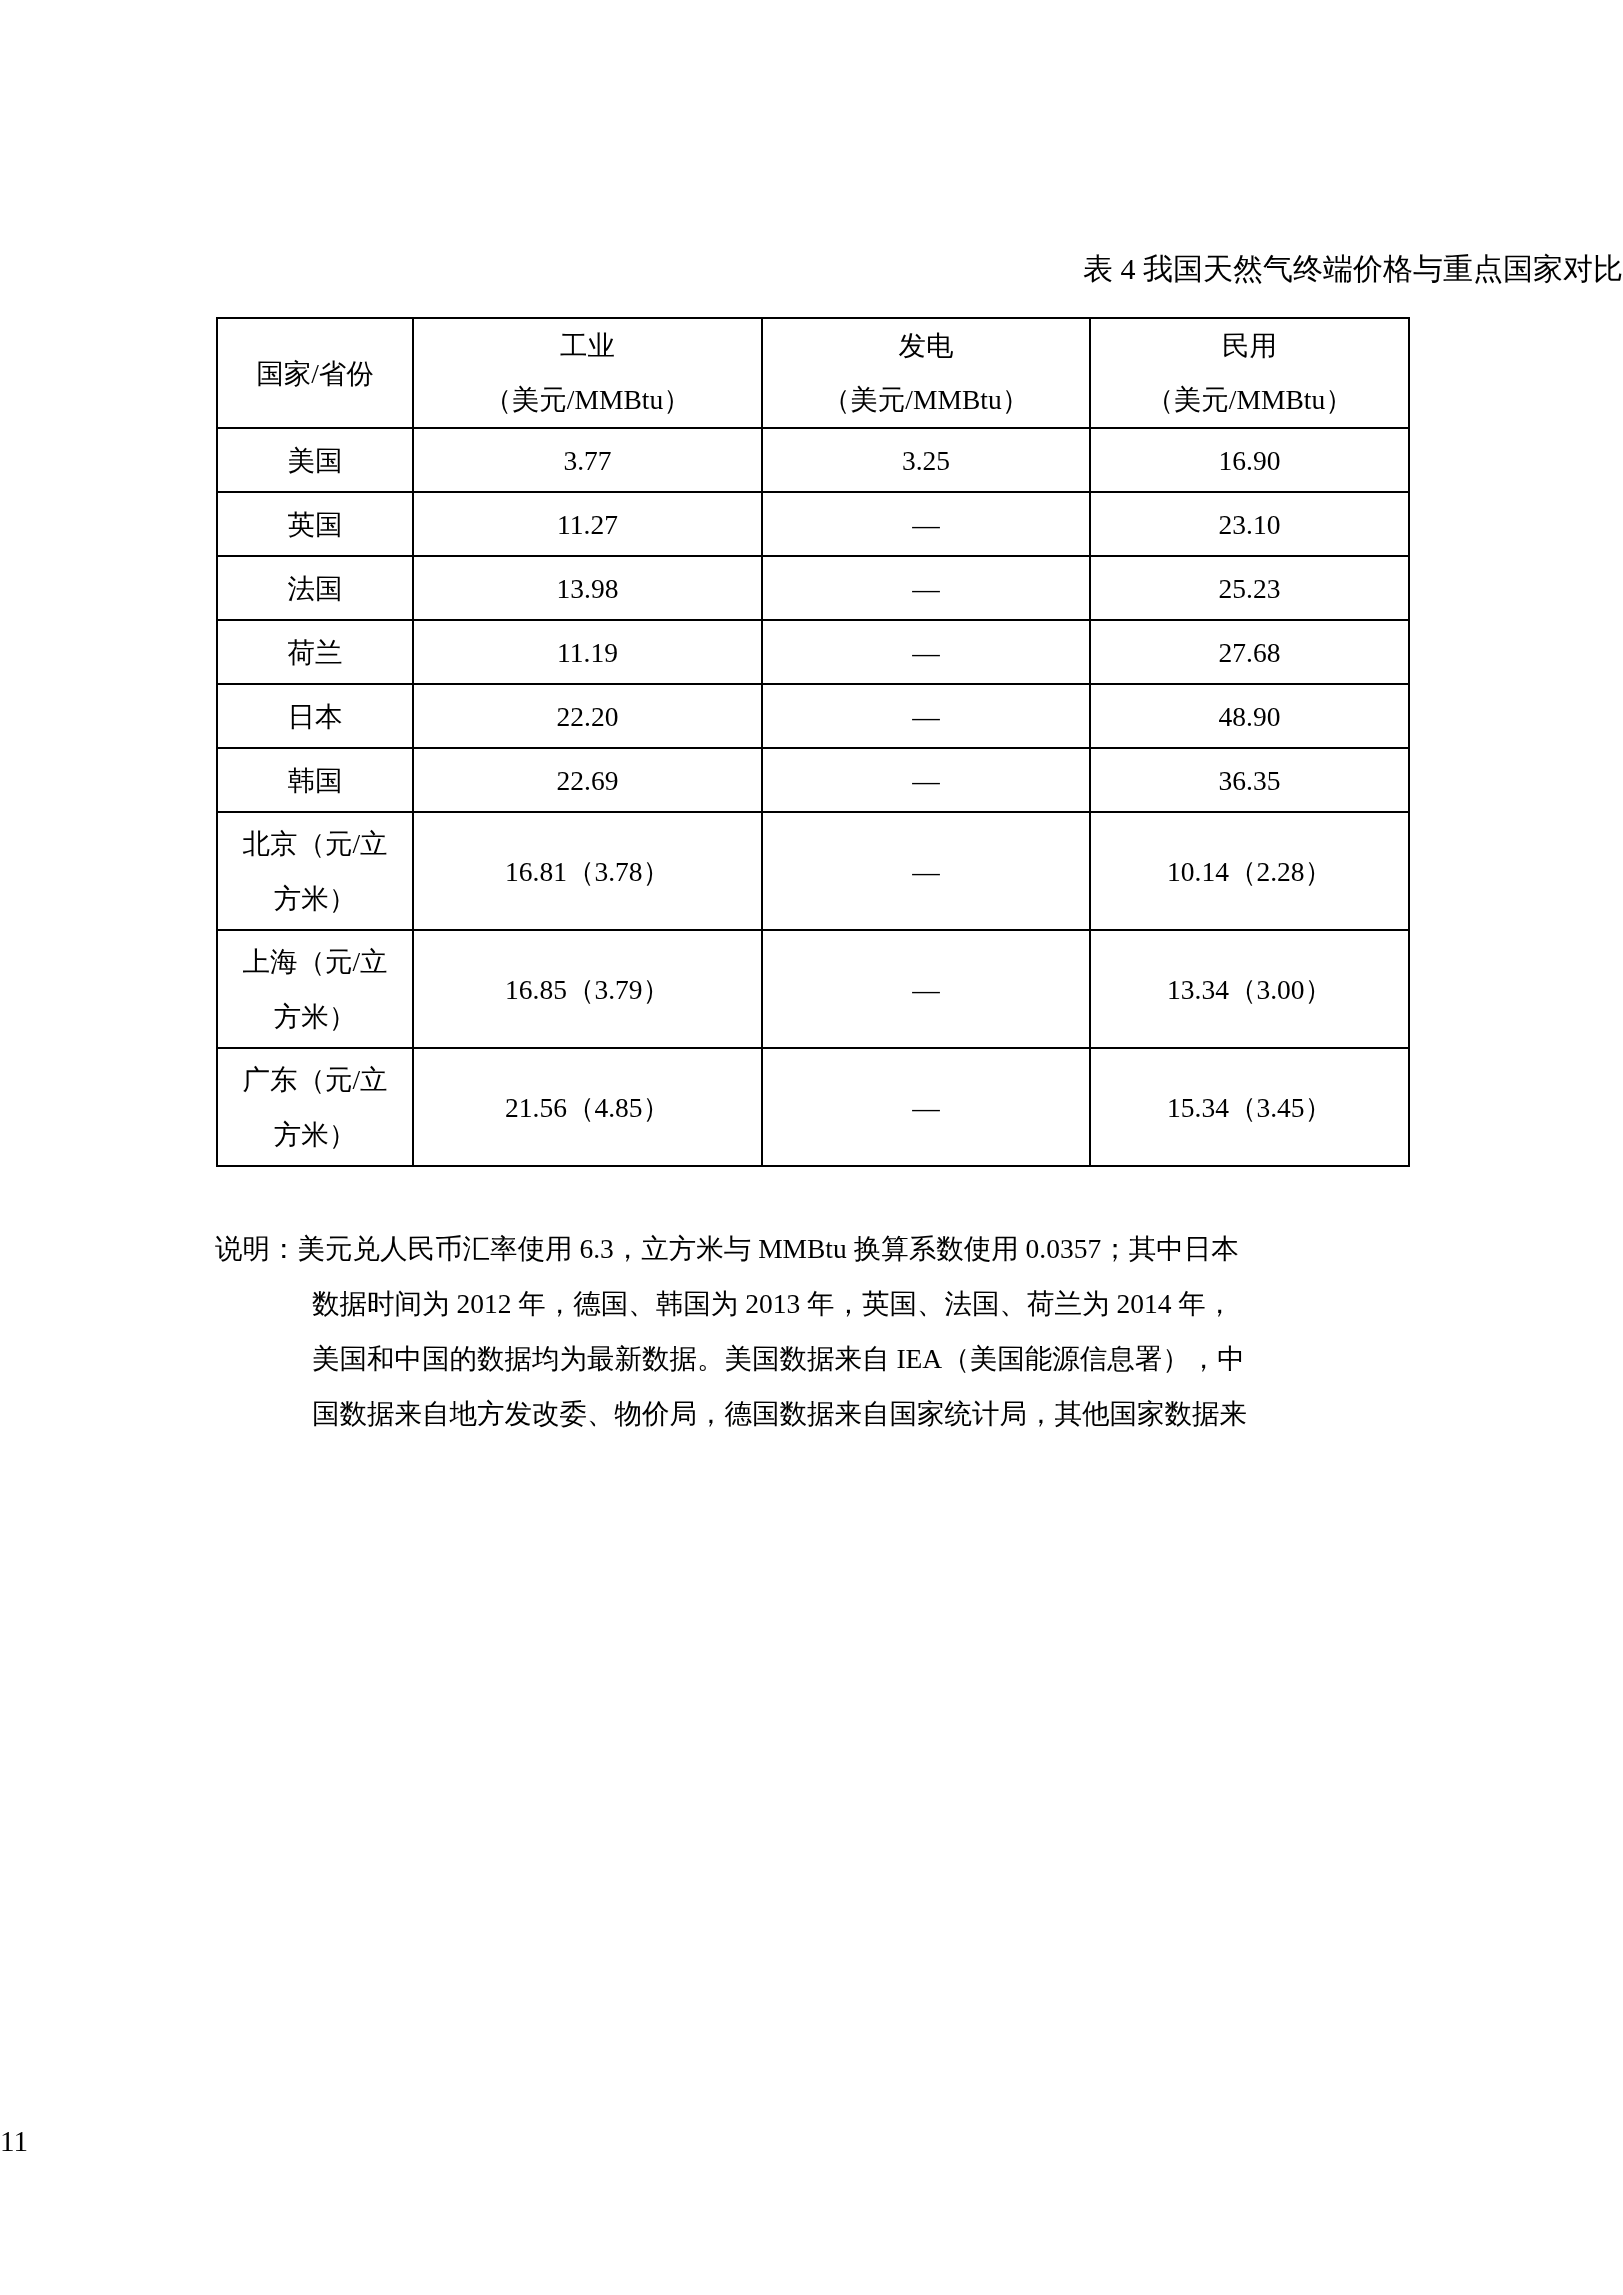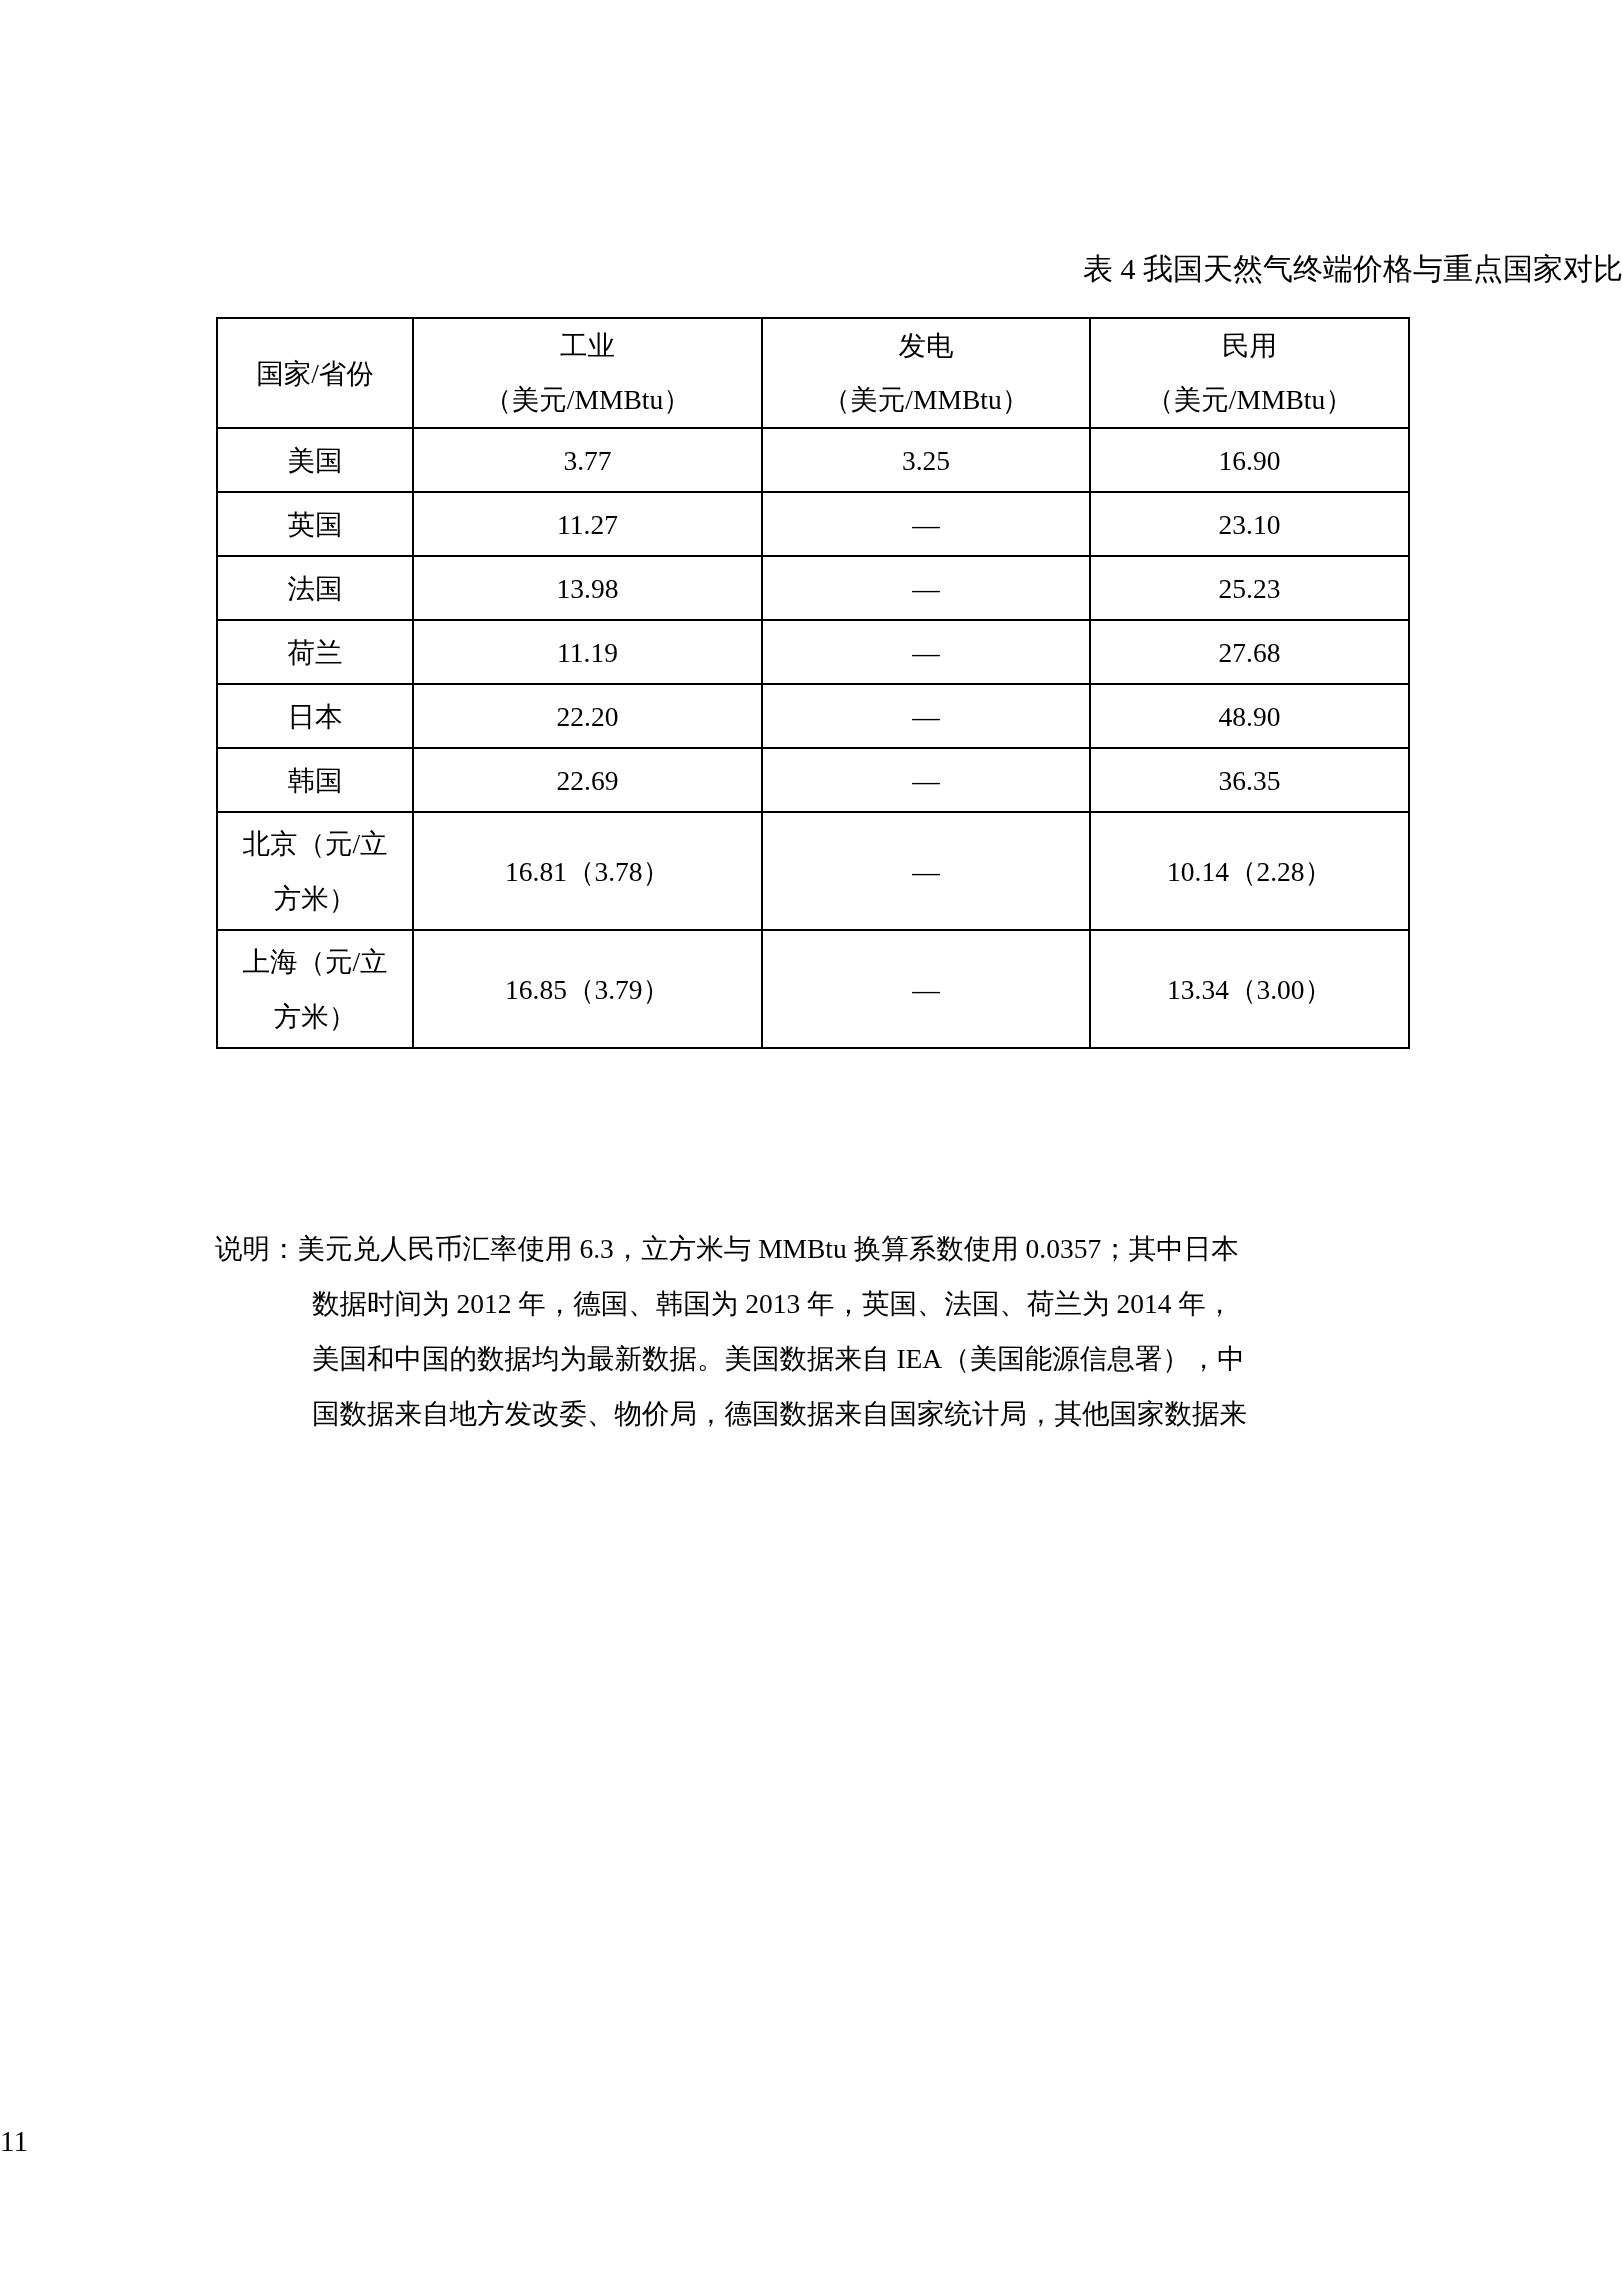--- a/index.html
+++ b/index.html
@@ -189,20 +189,29 @@
       </tr>
       <tr class="r-t">
         <td>
           <div class="lbl">上海（元/立</div>
           <div class="lbl">方米）</div>
         </td>
         <td>16.85（3.79）</td>
         <td>—</td>
         <td>13.34（3.00）</td>
       </tr>
+      <tr class="r-t">
+        <td>
+          <div class="lbl">广东（元/立</div>
+          <div class="lbl">方米）</div>
+        </td>
+        <td>21.56（4.85）</td>
+        <td>—</td>
+        <td>15.34（3.45）</td>
+      </tr>
     </tbody>
   </table>
 
   <div class="note-block">
     <div class="note-line first"><span class="note-label">说明：</span><span>美元兑人民币汇率使用 6.3，立方米与 MMBtu 换算系数使用 0.0357；其中日本</span></div>
     <div class="note-line cont">数据时间为 2012 年，德国、韩国为 2013 年，英国、法国、荷兰为 2014 年，</div>
     <div class="note-line cont">美国和中国的数据均为最新数据。美国数据来自 IEA（美国能源信息署），中</div>
     <div class="note-line cont">国数据来自地方发改委、物价局，德国数据来自国家统计局，其他国家数据来</div>
   </div>
 

